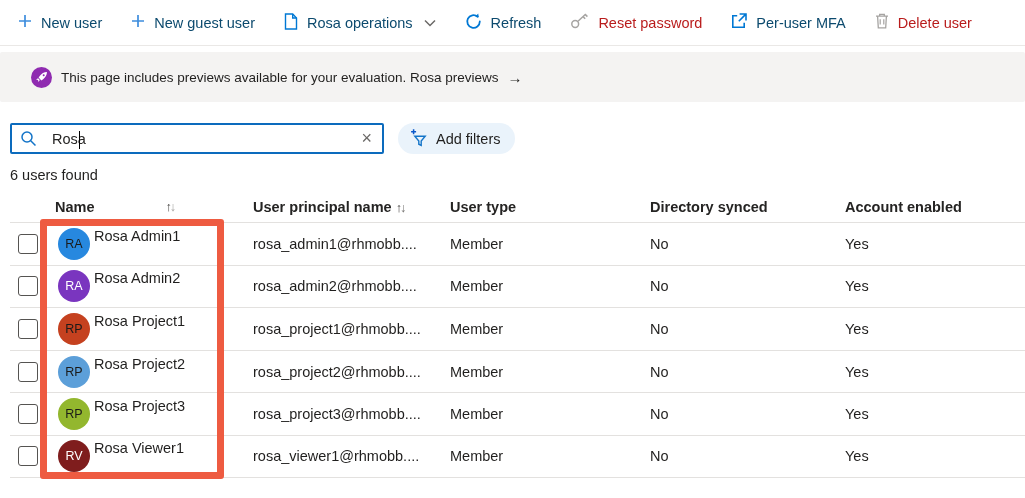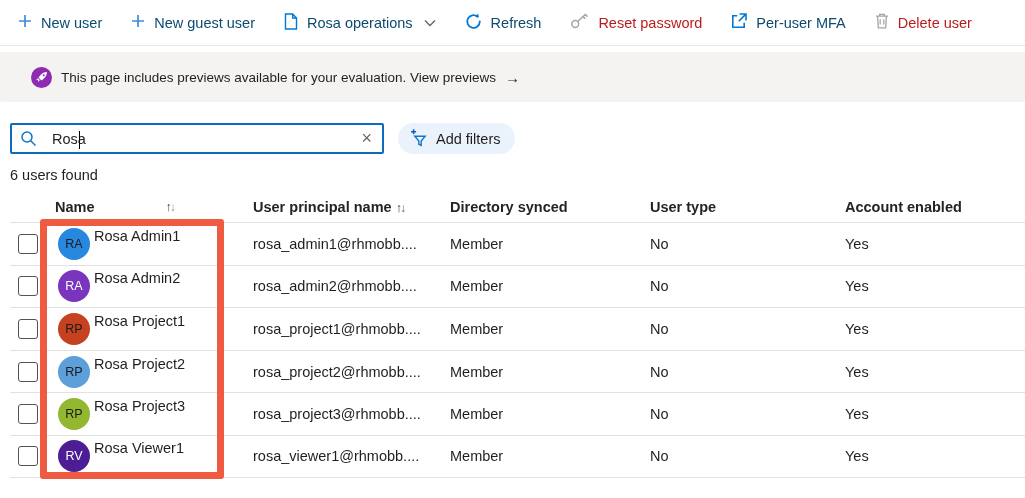--- a/index.html
+++ b/index.html
@@ -146,21 +146,21 @@
   <div class="banner">
     <span class="banner-icon">
       <svg width="13" height="13" viewBox="0 0 13 13">
           <path d="M12 1c-3 .2-5.4 1.5-6.9 3.6L3.6 6.6l2.8 2.8 2-1.5C10.5 6.4 11.8 4 12 1z" fill="#fff"></path>
           <circle cx="8.7" cy="4.3" r="1" fill="#8f2bb0"></circle>
           <path d="M3.1 7.3L1 8.6l2.1.4.4 2.1 1.3-2.1z" fill="#fff"></path>
         </svg>
     </span>
     <span class="banner-text">
       <span>This page includes previews available for your evaluation.</span>
-      <span class="banner-link">View previews</span>
+      <span class="banner-link">Rosa previews</span>
     </span>
     <span class="banner-arrow">→</span>
   </div>
 
   <div class="search-row">
     <div class="search-box">
       <svg width="17" height="17" viewBox="0 0 17 17">
           <circle cx="7" cy="7" r="5" fill="none" stroke="#1374c8" stroke-width="1.5"></circle>
           <path d="M10.7 10.7l4.8 4.8" stroke="#1374c8" stroke-width="1.5"></path>
         </svg>
@@ -184,22 +184,22 @@
   <div class="grid thead">
     <div></div>
     <div class="th th-name">
       <span>Name</span>
       <span class="sort"><span class="up">↑</span><span class="dn">↓</span></span>
     </div>
     <div class="th">
       <span>User principal name</span>
       <span class="sort sort2"> <span class="up">↑</span><span class="dn">↓</span></span>
     </div>
+    <div class="th">User type</div>
     <div class="th">Directory synced</div>
-    <div class="th">User type</div>
     <div class="th">Account enabled</div>
   </div>
 
   <div class="tbody">
     <div class="grid row">
       <div class="cb-cell">
           <span class="checkbox"></span>
         </div>
       <div class="name-cell">
         <span class="avatar" style="background: rgb(39, 136, 223); color: rgb(27, 26, 25);">RA</span>
@@ -265,21 +265,21 @@
       <div>Member</div>
       <div>No</div>
       <div>Yes</div>
     </div>
 
     <div class="grid row">
       <div class="cb-cell">
           <span class="checkbox"></span>
         </div>
       <div class="name-cell">
-        <span class="avatar" style="background: #4c1d95; color: rgb(255, 255, 255);">RV</span>
+        <span class="avatar" style="background: #7f1d1d; color: rgb(255, 255, 255);">RV</span>
         <span>Rosa Viewer1</span>
       </div>
       <div class="upn">rosa_viewer1@rhmobb....</div>
       <div>Member</div>
       <div>No</div>
       <div>Yes</div>
     </div>
   </div>
 
   <div class="highlight"></div>

